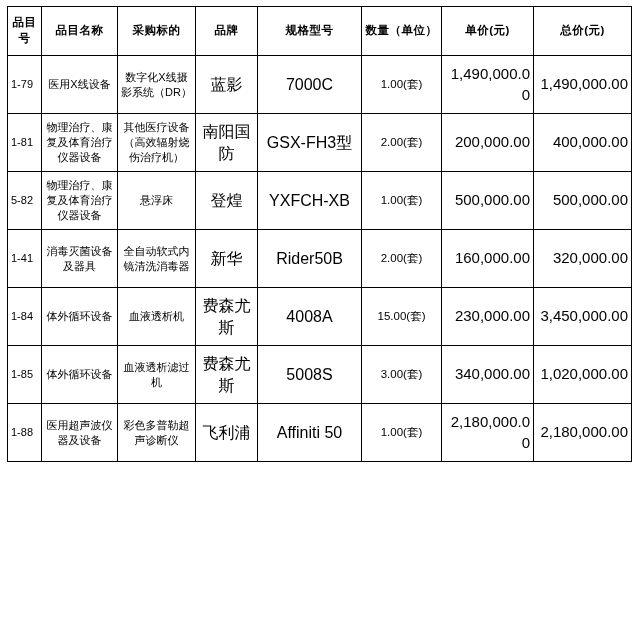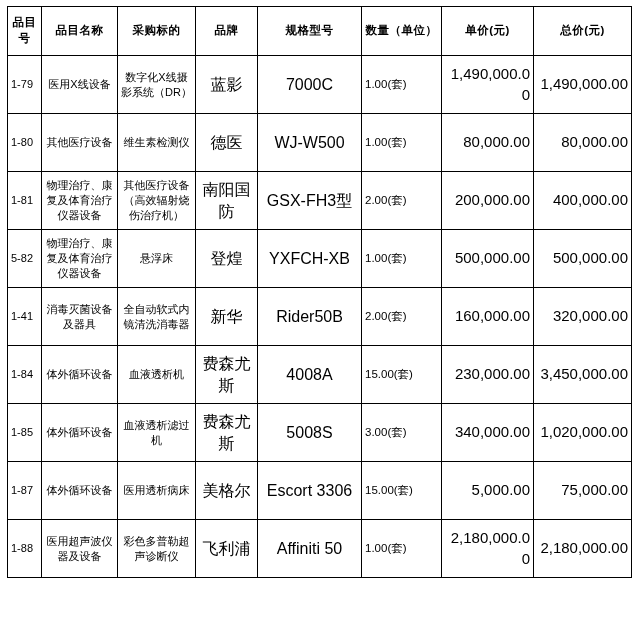--- a/index.html
+++ b/index.html
@@ -59,20 +59,21 @@
   }
   td.name, td.target {
     text-align: center;
     font-size: 11px;
   }
   td.brand, td.model {
     text-align: center;
     font-size: 16px;
   }
   td.qty {
+    text-align: center;
     font-size: 11.5px;
   }
   td.price, td.total {
     text-align: right;
     font-size: 15px;
     padding-right: 6px;
   }
   tbody tr { height: 58px; }
 </style>
 </head>
@@ -105,30 +106,20 @@
     <tbody>
       <tr>
         <td class="idx">1-79</td>
         <td class="name">医用X线设备</td>
         <td class="target">数字化X线摄影系统（DR）</td>
         <td class="brand">蓝影</td>
         <td class="model">7000C</td>
         <td class="qty">1.00(套)</td>
         <td class="price">1,490,000.00</td>
         <td class="total">1,490,000.00</td>
-      </tr>
-      <tr>
-        <td class="idx">1-80</td>
-        <td class="name">其他医疗设备</td>
-        <td class="target">维生素检测仪</td>
-        <td class="brand">德医</td>
-        <td class="model">WJ-W500</td>
-        <td class="qty">1.00(套)</td>
-        <td class="price">80,000.00</td>
-        <td class="total">80,000.00</td>
       </tr>
       <tr>
         <td class="idx">1-81</td>
         <td class="name">物理治疗、康复及体育治疗仪器设备</td>
         <td class="target">其他医疗设备（高效辐射烧伤治疗机）</td>
         <td class="brand">南阳国防</td>
         <td class="model">GSX-FH3型</td>
         <td class="qty">2.00(套)</td>
         <td class="price">200,000.00</td>
         <td class="total">400,000.00</td>
@@ -167,30 +158,20 @@
         <td class="idx">1-85</td>
         <td class="name">体外循环设备</td>
         <td class="target">血液透析滤过机</td>
         <td class="brand">费森尤斯</td>
         <td class="model">5008S</td>
         <td class="qty">3.00(套)</td>
         <td class="price">340,000.00</td>
         <td class="total">1,020,000.00</td>
       </tr>
       <tr>
-        <td class="idx">1-87</td>
-        <td class="name">体外循环设备</td>
-        <td class="target">医用透析病床</td>
-        <td class="brand">美格尔</td>
-        <td class="model">Escort 3306</td>
-        <td class="qty">15.00(套)</td>
-        <td class="price">5,000.00</td>
-        <td class="total">75,000.00</td>
-      </tr>
-      <tr>
         <td class="idx">1-88</td>
         <td class="name">医用超声波仪器及设备</td>
         <td class="target">彩色多普勒超声诊断仪</td>
         <td class="brand">飞利浦</td>
         <td class="model">Affiniti 50</td>
         <td class="qty">1.00(套)</td>
         <td class="price">2,180,000.00</td>
         <td class="total">2,180,000.00</td>
       </tr>
     </tbody>

